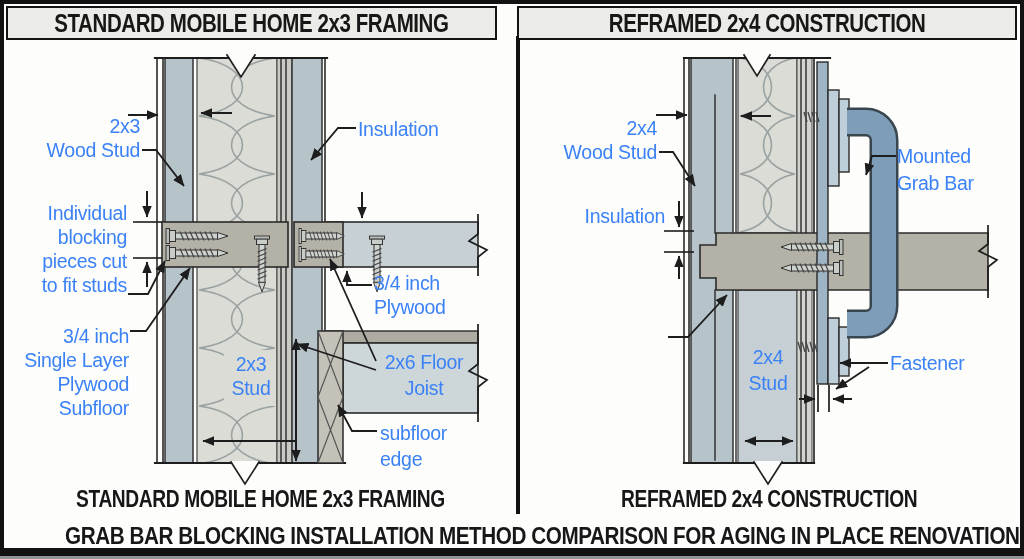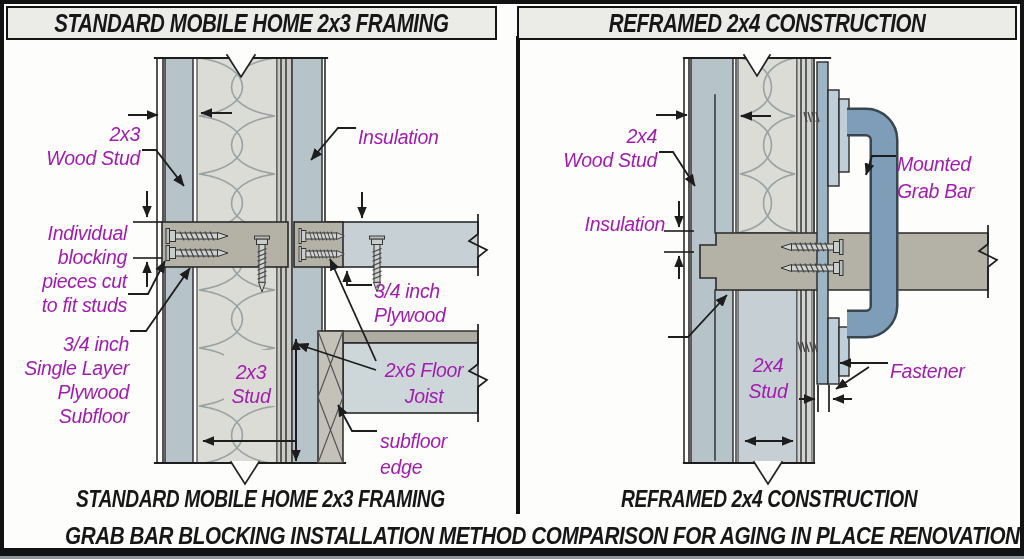--- a/index.html
+++ b/index.html
@@ -1,27 +1,27 @@
 <!DOCTYPE html>
 <html><head>
 <meta charset="utf-8">
 <style>
   html,body{margin:0;padding:0;background:#fff;}
   .stage{position:relative;width:1024px;height:559px;background:#fdfdfc;overflow:hidden;
-         font-family:"Liberation Sans",sans-serif;color:#171717;font-style:italic;}
+         font-family:"Liberation Sans",sans-serif;color:#171717;}
   .frame{position:absolute;background:#121212;}
   .hdr{position:absolute;height:30px;background:#ebece8;border:2.5px solid #141414;
        display:flex;align-items:center;justify-content:center;}
   .hdr span{font-weight:bold;font-size:25px;letter-spacing:-0.5px;transform:scaleX(0.82);white-space:nowrap;}
   .cap{position:absolute;text-align:center;font-weight:bold;font-size:24px;}
   .cap span{display:inline-block;transform:scaleX(0.8);letter-spacing:-0.5px;white-space:nowrap;}
   .ttl{position:absolute;left:0;top:523px;width:1024px;text-align:left;font-weight:bold;font-size:23.5px;}
   .ttl span{display:inline-block;transform:scaleX(0.88);letter-spacing:-0.5px;white-space:nowrap;}
   .lbl{position:absolute;font-size:19.5px;line-height:24px;letter-spacing:-0.3px;
-       white-space:pre-line;color:#a21caf;margin-top:8px;}
+       white-space:pre-line;color:#3b82f6;}
   .ra{text-align:right;} .ctr{text-align:center;}
   svg{position:absolute;left:0;top:0;}
   svg line,svg path.ln{stroke:#1d1d1d;}
 </style>
 </head>
 <body>
 
 <div class="stage">
 
   <div class="frame" style="left:0;top:0;width:1024px;height:4px;"></div>
@@ -183,21 +183,21 @@
       <path d="M659,152 L673,152 L695,186" marker-end="url(#ah)"></path>
       <path d="M668,337 L688,337 L727,295" marker-end="url(#ah)"></path>
       <path d="M896,156 L872,156 L866,175" marker-end="url(#ah)"></path>
       <path d="M888,363 L840,363" marker-end="url(#ah)"></path>
       <path d="M869,367 L836,389" marker-end="url(#ah)"></path>
     </g>
   </svg>
 
   <div class="lbl ra" style="left:20px;top:114px;width:120px;">2x3
 Wood Stud</div>
-  <div class="lbl ra" style="left:8px;top:213px;width:119px;">Individual
+  <div class="lbl ra" style="left:8px;top:201px;width:119px;">Individual
 blocking
 pieces cut
 to fit studs</div>
   <div class="lbl ra" style="left:8px;top:324px;width:121px;">3/4 inch
 Single Layer
 Plywood
 Subfloor</div>
   <div class="lbl" style="left:358px;top:117px;width:110px;">Insulation</div>
   <div class="lbl" style="left:374px;top:271px;width:100px;">3/4 inch
 Plywood</div>

